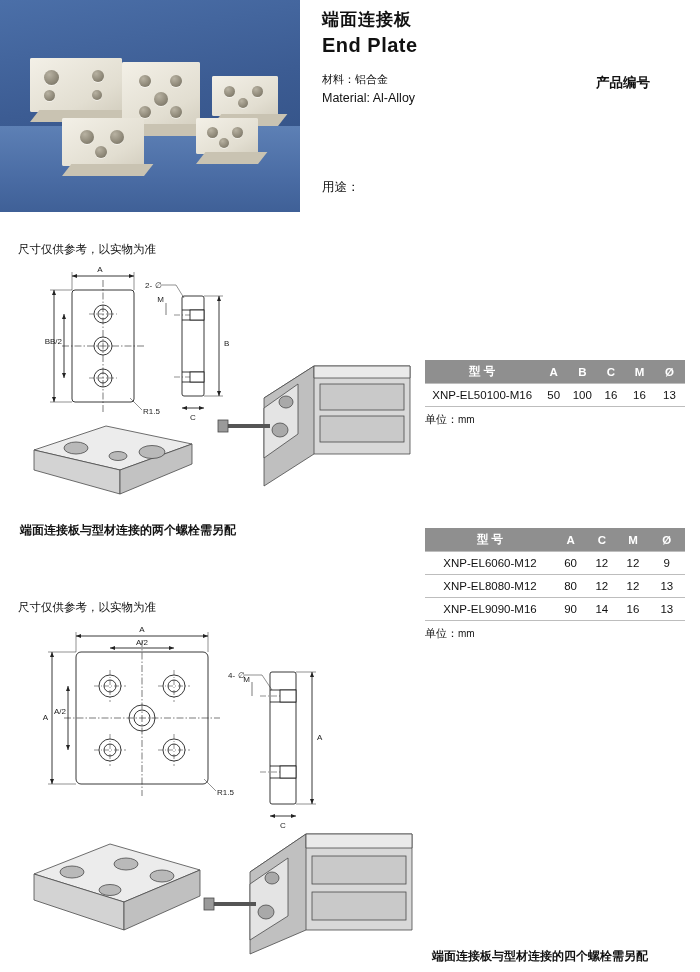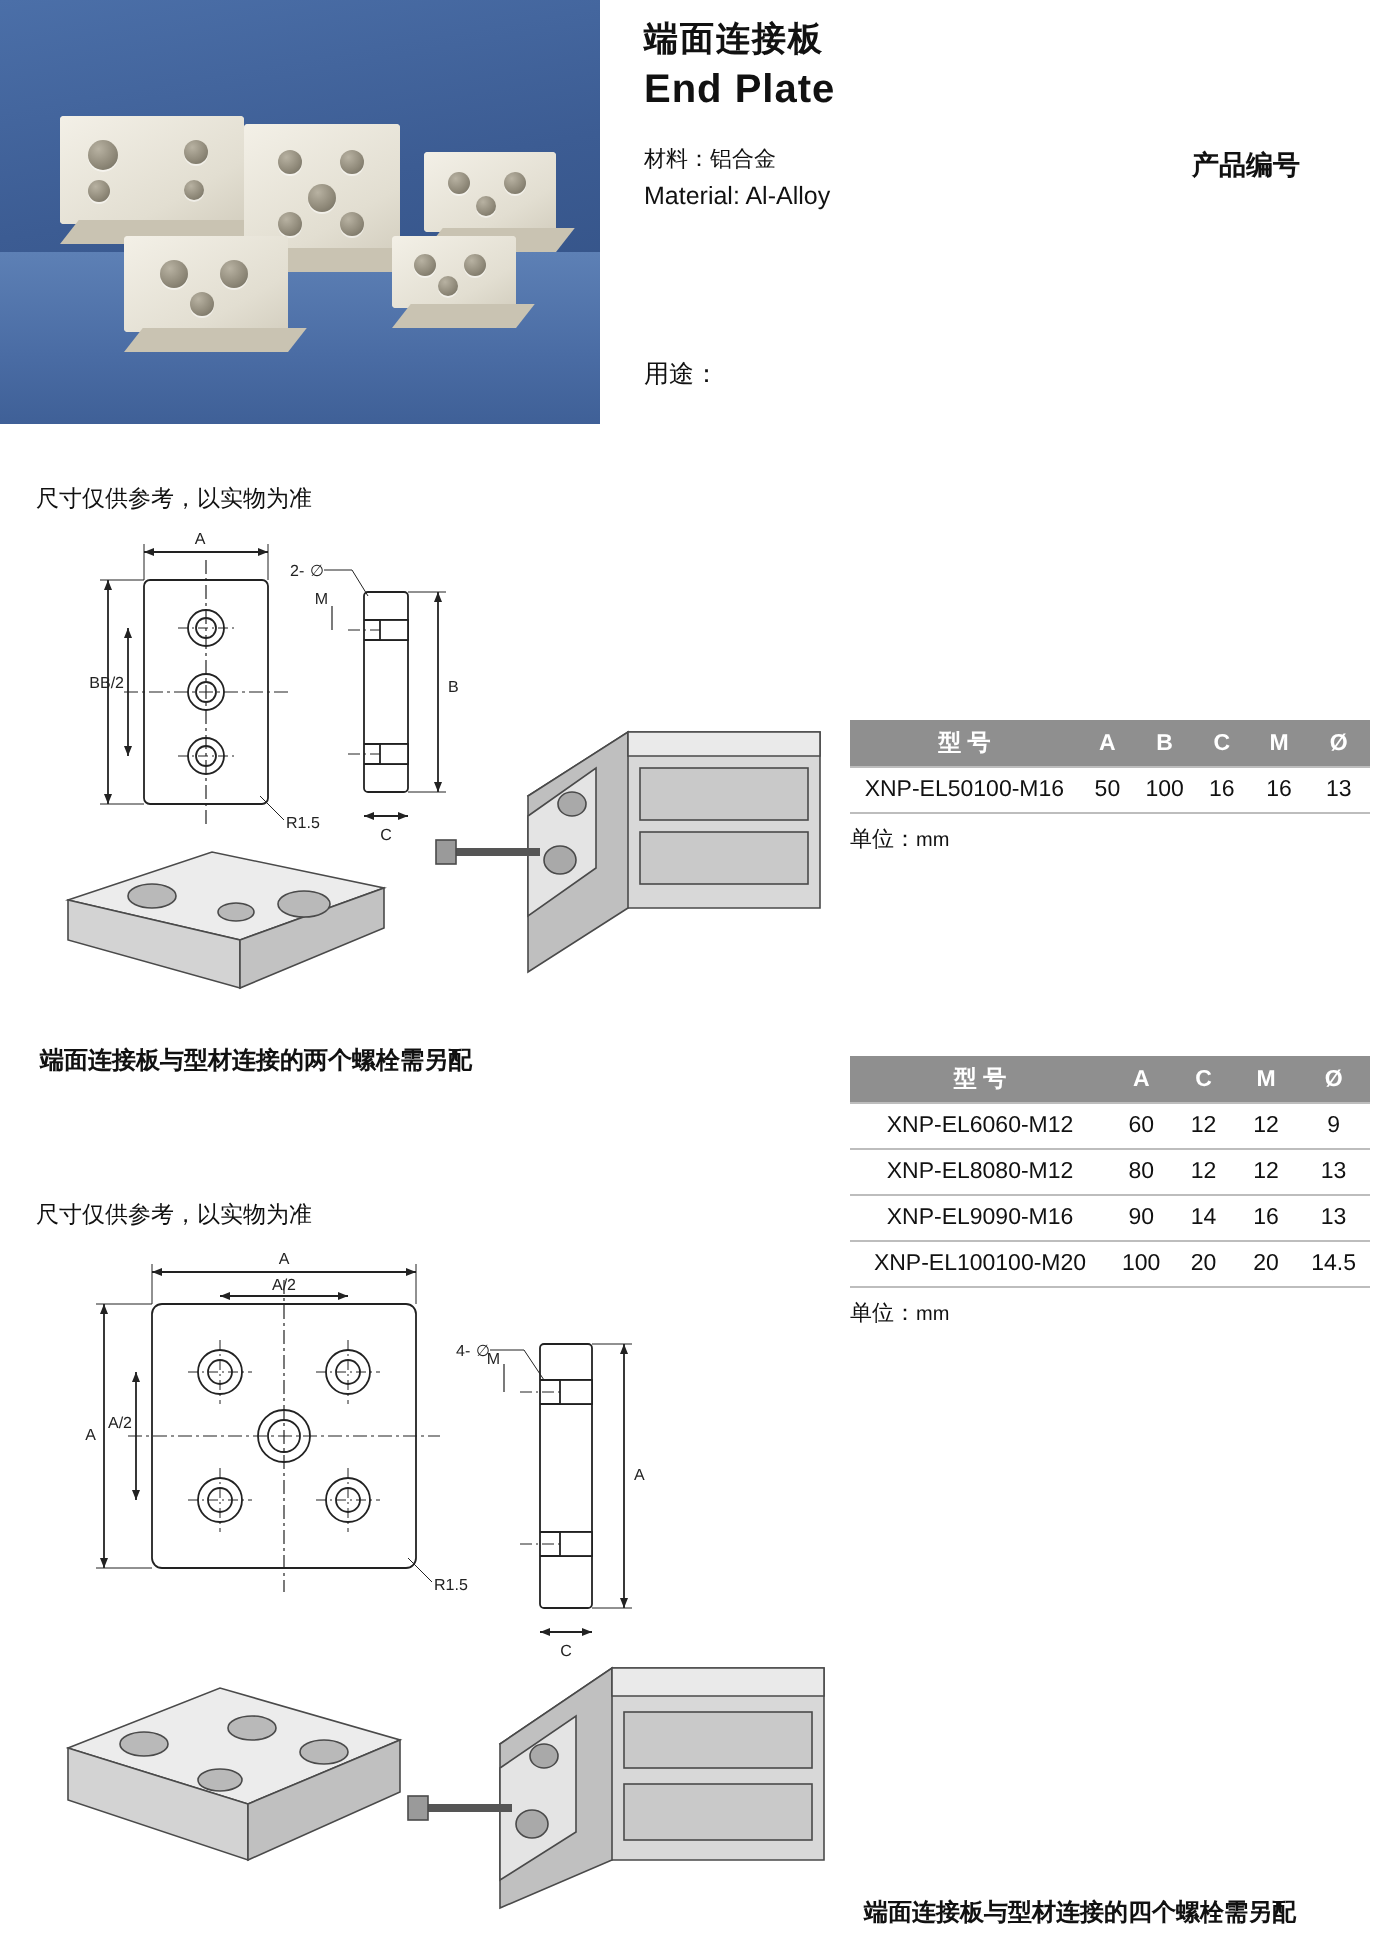--- a/index.html
+++ b/index.html
@@ -448,25 +448,18 @@
         <td>12</td>
         <td>13</td>
       </tr>
       <tr>
         <td class="model">XNP-EL9090-M16</td>
         <td>90</td>
         <td>14</td>
         <td>16</td>
         <td>13</td>
       </tr>
-      <tr>
-        <td class="model">XNP-EL100100-M20</td>
-        <td>100</td>
-        <td>20</td>
-        <td>20</td>
-        <td>14.5</td>
-      </tr>
     </tbody>
   </table>
   <div class="unit">
     <span>单位：</span><span class="mm">mm</span>
   </div>
 </div>
 
 </body></html>

